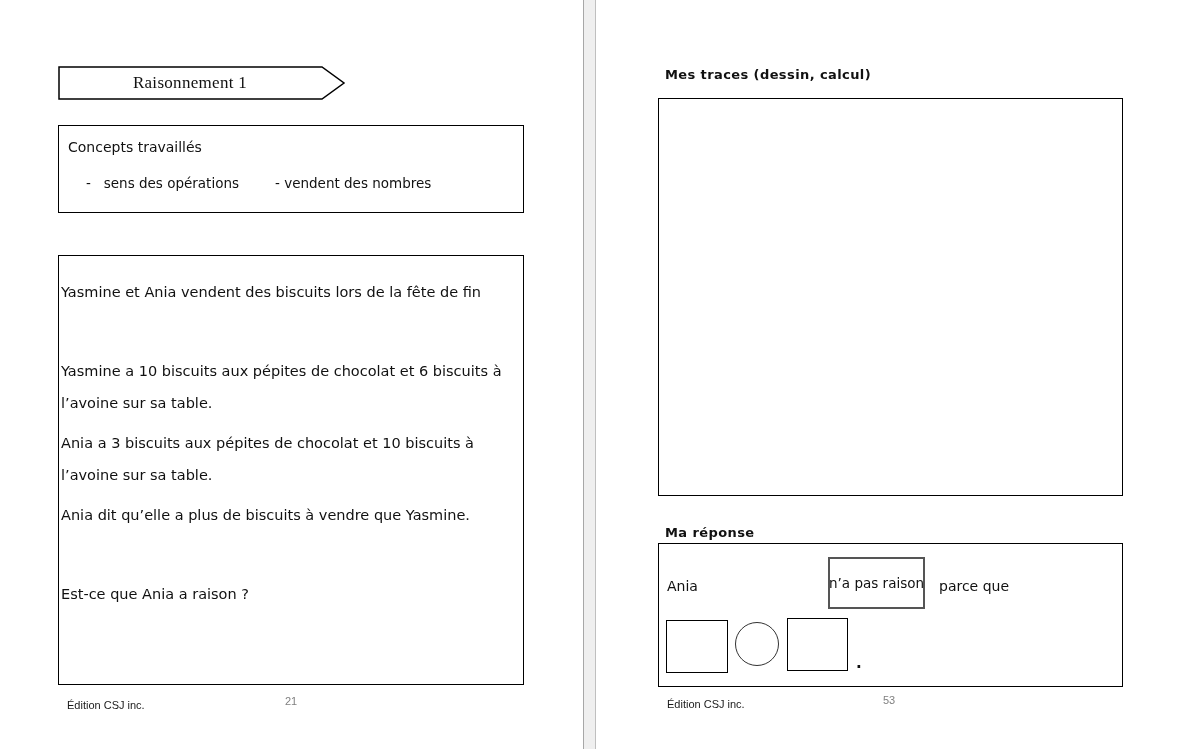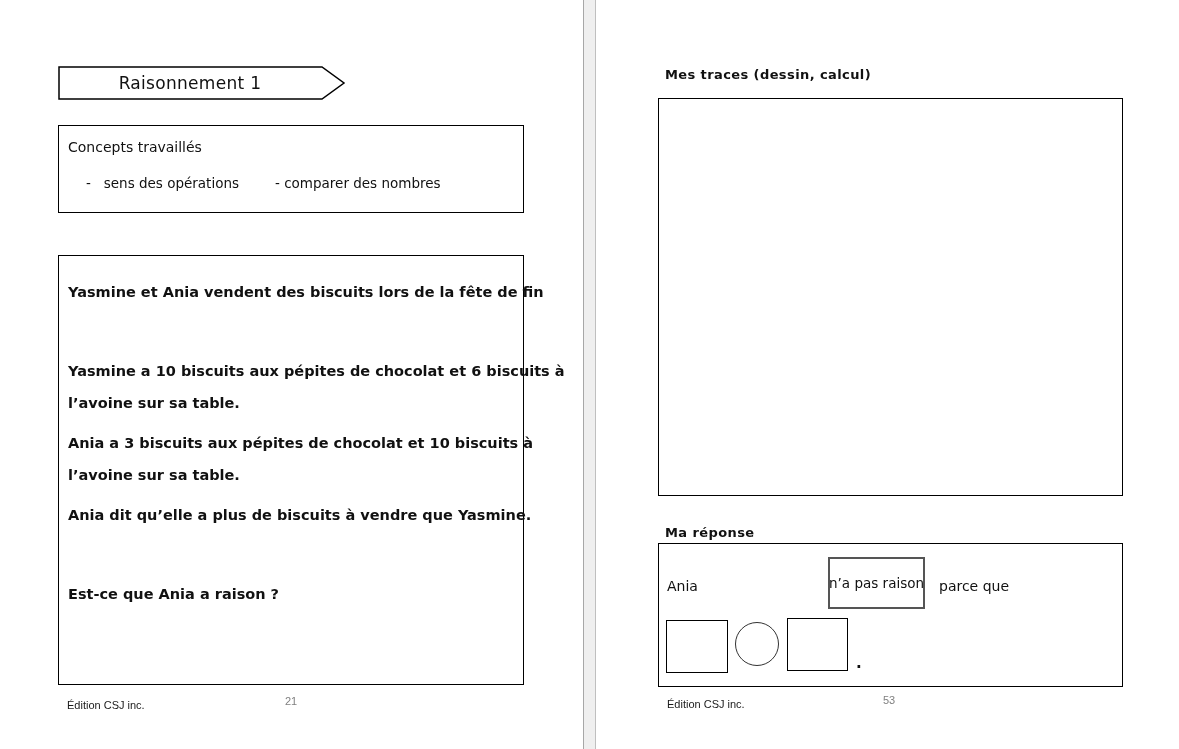--- a/index.html
+++ b/index.html
@@ -11,30 +11,30 @@
   #page-right { left:596px; width:583px; }
 
   .divider { position:absolute; left:583px; top:0; width:13px; height:749px;
              background:#efefef; border-left:1px solid #a7a7a7; border-right:1px solid #bfbfbf; }
 
   
   .banner { position:absolute; left:58px; top:66px; width:288px; height:34px; }
   .banner svg { display:block; }
   .banner-title { position:absolute; left:0; top:0; width:264px; height:33px;
                   display:flex; align-items:center; justify-content:center;
-                  font-size:17px; letter-spacing:0.3px; }
+                  font-size:17px; letter-spacing:0.3px;font-family:Liberation Serif, serif; }
 
   .concepts-box { position:absolute; left:58px; top:125px; width:466px; height:88px;
                   border:1.5px solid #000; }
   .concepts-heading { position:absolute; left:9px; top:13px; font-size:14px; }
   .concept-item-1 { position:absolute; left:27px; top:49px; font-size:13.5px; white-space:pre; }
   .concept-item-2 { position:absolute; left:216px; top:49px; font-size:13.5px; white-space:pre; }
 
   .problem-box { position:absolute; left:58px; top:255px; width:466px; height:430px;
-                 border:1.5px solid #000; padding:20px 0 0 9px;font-weight:bold; }
+                 border:1.5px solid #000; padding:20px 0 0 2px; }
   .pline { font-size:14.5px; line-height:32px; white-space:nowrap; }
   .gap-lg { margin-top:47px; }
   .gap-sm { margin-top:8px; }
 
   .footer-pub { position:absolute; font-family:"Liberation Sans", sans-serif;
                 font-size:11px; color:#1a1a1a; }
   .footer-num { position:absolute; font-family:"Liberation Sans", sans-serif;
                 font-size:11px; color:#808080; }
   #pub-left  { left:67px;  top:699px; }
   #num-left  { left:285px; top:695px; }
@@ -73,21 +73,21 @@
   <div class="banner">
     <svg width="288" height="34" viewBox="0 0 288 34">
       <polygon points="1,1 264,1 286,17 264,33 1,33" fill="#ffffff" stroke="#000000" stroke-width="1.5"></polygon>
     </svg>
     <div class="banner-title">Raisonnement 1</div>
   </div>
 
   <div class="concepts-box">
     <div class="concepts-heading">Concepts travaillés</div>
     <div class="concept-item-1">-   sens des opérations</div>
-    <div class="concept-item-2">- comparer des nombres</div>
+    <div class="concept-item-2">- vendent des nombres</div>
   </div>
 
   <div class="problem-box">
     <div class="pline">Yasmine et Ania vendent des biscuits lors de la fête de fin</div>
     <div class="pline gap-lg">Yasmine a 10 biscuits aux pépites de chocolat et 6 biscuits à</div>
     <div class="pline">l’avoine sur sa table.</div>
     <div class="pline gap-sm">Ania a 3 biscuits aux pépites de chocolat et 10 biscuits à</div>
     <div class="pline">l’avoine sur sa table.</div>
     <div class="pline gap-sm">Ania dit qu’elle a plus de biscuits à vendre que Yasmine.</div>
     <div class="pline gap-lg">Est-ce que Ania a raison ?</div>

